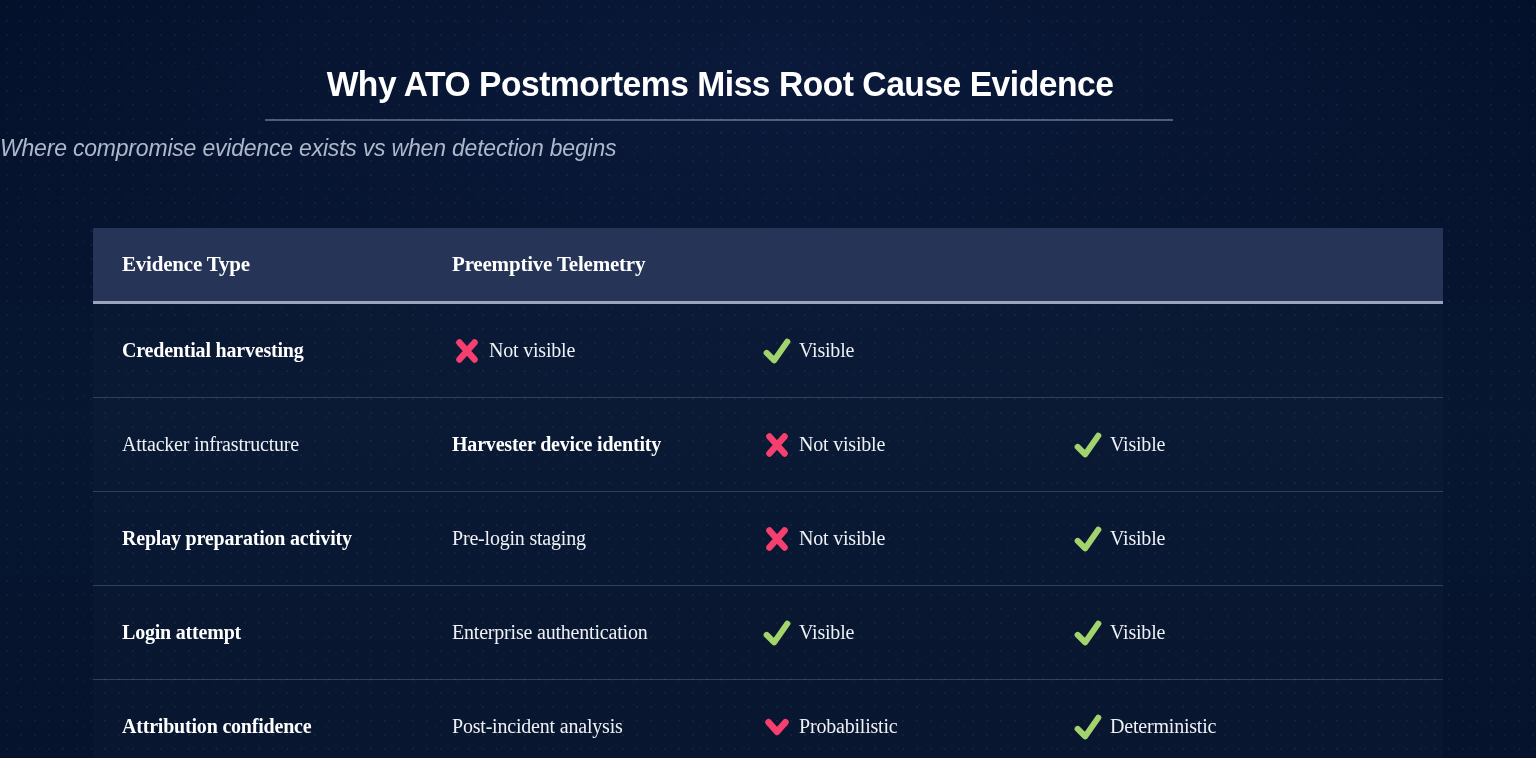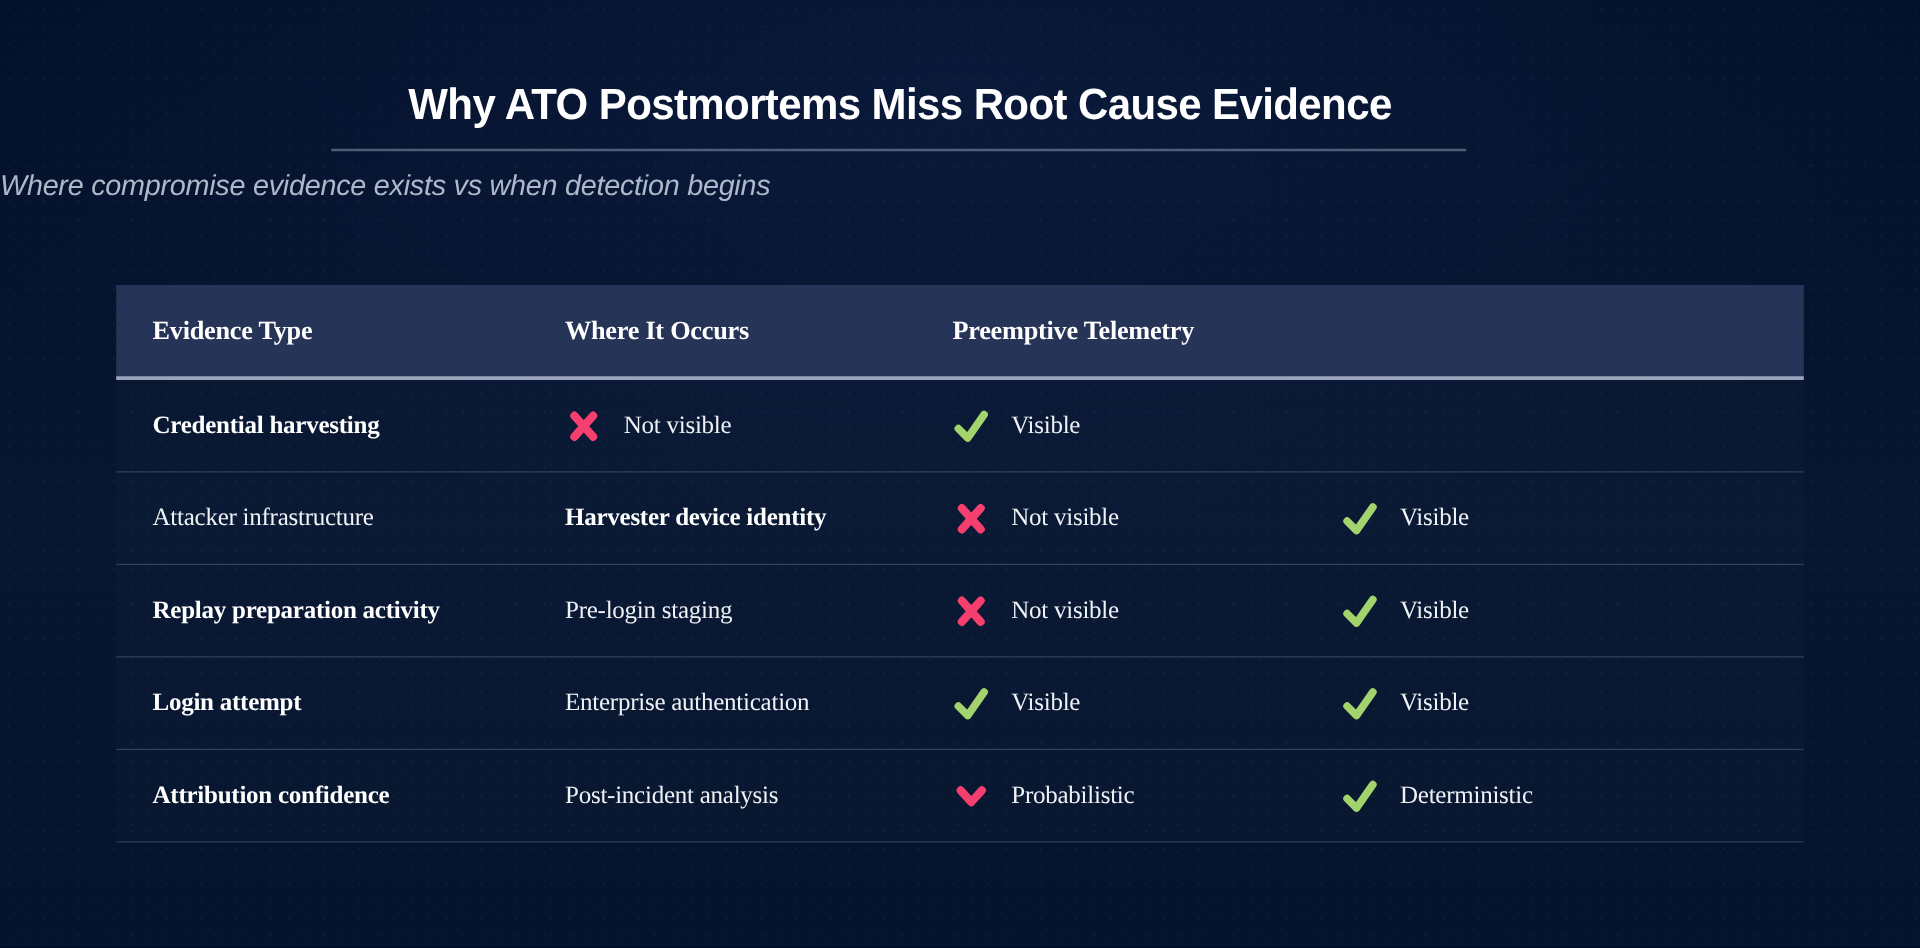--- a/index.html
+++ b/index.html
@@ -84,27 +84,27 @@
     background: #263458;
     border-bottom: 3px solid #9aa4ba;
   }
   .t-head .t-cell {
     font-size: 21px;
     font-weight: 700;
     letter-spacing: -0.2px;
     color: #ffffff;
   }
   .t-body-row {
-    height: 74px;
+    height: 94px;
     border-bottom: 1px solid rgba(140,155,185,0.30);
   }
   .t-cell { font-size: 20px; letter-spacing: -0.2px; color: #eef1f6; }
   .t-cell.strong { font-weight: 700; color: #ffffff; }
 
-  .status { display: flex; align-items: center; gap: 17px; }
+  .status { display: flex; align-items: center; gap: 7px; }
   .status .icon {
     width: 30px; height: 30px;
     display: inline-flex;
     align-items: center;
     justify-content: center;
     flex: 0 0 auto;
   }
   .status .icon svg { width: 30px; height: 30px; display: block; }
 </style>
 </head>
@@ -113,21 +113,20 @@
 <div class="canvas">
 
   <div class="page-title">Why ATO Postmortems Miss Root Cause Evidence</div>
   <div class="title-divider"></div>
   <div class="page-subtitle">Where compromise evidence exists vs when detection begins</div>
 
   <div class="table">
 
     <div class="t-row t-head">
       <div class="t-cell">Evidence Type</div>
-      <div class="t-cell">Where It Occurs</div>
       <div class="t-cell">Preemptive Telemetry</div>
     </div>
 
     <div class="t-row t-body-row">
       <div class="t-cell strong">Credential harvesting</div>
       <div class="t-cell status">
         <span class="icon" style="color: rgb(244, 63, 111);">
             <svg viewBox="0 0 32 32" fill="none">
               <path d="M8 7 L24 25 M24 7 L8 25" stroke="currentColor" stroke-width="7" stroke-linecap="round"></path>
             </svg>

